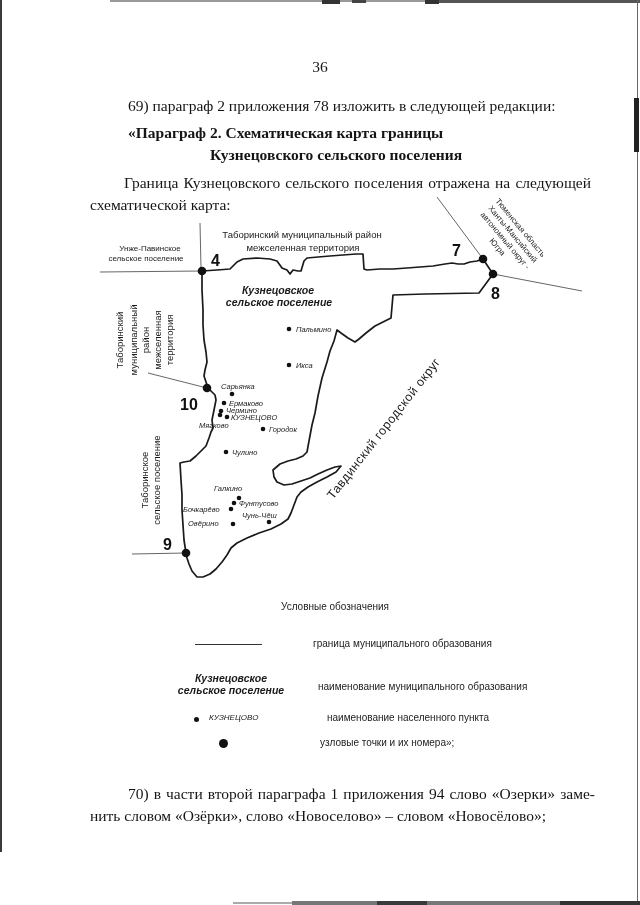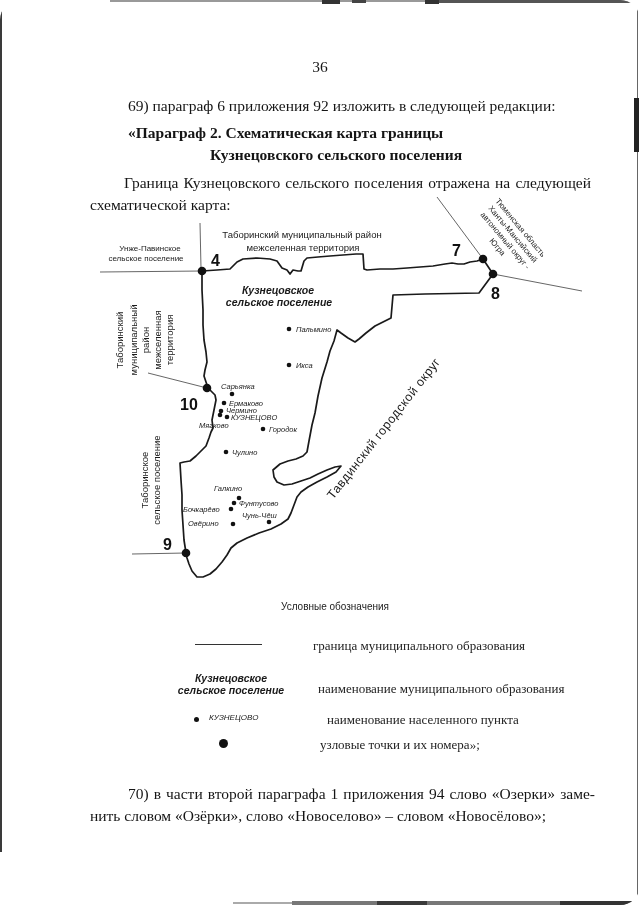--- a/index.html
+++ b/index.html
@@ -1,29 +1,29 @@
 <!DOCTYPE html>
 <html><head>
 <meta charset="utf-8">
 <style>
   html,body{margin:0;padding:0;background:#ffffff;}
   #page{position:relative;width:640px;height:905px;background:#ffffff;overflow:hidden;
-        font-family:"Liberation Serif",serif;color:#1a1a1a;border-radius:20px;}
+        font-family:"Liberation Serif",serif;color:#1a1a1a;}
   .abs{position:absolute;}
   .body-text{font-size:15.5px;line-height:22px;color:#151515;white-space:nowrap;}
   .just{white-space:normal;text-align:justify;text-align-last:justify;}
   .bold{font-weight:bold;}
   .center{text-align:center;}
   svg{font-family:"Liberation Sans",sans-serif;}
   .map-small-label{font-size:7.5px;font-style:italic;fill:#1a1a1a;}
   .map-region-label{font-size:9.5px;fill:#1a1a1a;}
   .map-node-num{font-size:16px;font-weight:bold;fill:#111;}
   .map-settlement-name{font-size:10.5px;font-weight:bold;font-style:italic;fill:#1a1a1a;}
   .legend-title{font-family:"Liberation Sans",sans-serif;font-size:10px;color:#222;}
-  .legend-text{font-family:Liberation Serif, serif;font-size:13px;color:#222;white-space:nowrap;}
+  .legend-text{font-family:Liberation Sans, sans-serif;font-size:10px;color:#222;white-space:nowrap;}
   .legend-symbol-name{font-family:"Liberation Sans",sans-serif;font-size:10.5px;font-weight:bold;
         font-style:italic;line-height:12px;text-align:center;color:#1a1a1a;}
   .legend-symbol-pt{font-family:"Liberation Sans",sans-serif;font-size:8px;font-style:italic;color:#1a1a1a;}
   .dot{background:#111;border-radius:50%;}
   .artifact{background:#777;}
 </style>
 </head>
 <body>
 
 <div id="page">
@@ -36,21 +36,21 @@
   <div class="abs artifact" style="left:0;top:0;width:1.5px;height:852px;background:#3a3a3a;"></div>
   <div class="abs artifact" style="left:636.5px;top:0;width:1.5px;height:905px;background:#666;"></div>
   <div class="abs artifact" style="left:634px;top:98px;width:5px;height:54px;background:#222;"></div>
   <div class="abs artifact" style="left:233px;top:902px;width:60px;height:2px;background:#aaa;"></div>
   <div class="abs artifact" style="left:292px;top:901px;width:348px;height:4px;background:#777;"></div>
   <div class="abs artifact" style="left:377px;top:901px;width:50px;height:4px;background:#3a3a3a;"></div>
   <div class="abs artifact" style="left:560px;top:901px;width:80px;height:4px;background:#333;"></div>
 
   <div class="abs body-text center" style="left:45px;right:45px;top:56px;">36</div>
 
-  <div class="abs body-text" style="left:128px;top:95px;">69) параграф 6 приложения 92 изложить в следующей редакции:</div>
+  <div class="abs body-text" style="left:128px;top:95px;">69) параграф 2 приложения 78 изложить в следующей редакции:</div>
 
   <div class="abs body-text bold" style="left:128px;top:122px;">«Параграф 2. Схематическая карта границы</div>
   <div class="abs body-text bold" style="left:210px;top:144px;">Кузнецовского сельского поселения</div>
 
   <div class="abs body-text just" style="left:124px;top:172px;width:467px;">Граница Кузнецовского сельского поселения отражена на следующей</div>
   <div class="abs body-text" style="left:90px;top:194px;">схематической карта:</div>
 
   <div class="abs body-text just" style="left:128px;top:783px;width:467px;">70) в части второй параграфа 1 приложения 94 слово «Озерки» заме-</div>
   <div class="abs body-text" style="left:90px;top:805px;text-align:right;">нить словом «Озёрки», слово «Новоселово» – словом «Новосёлово»;</div>
 

